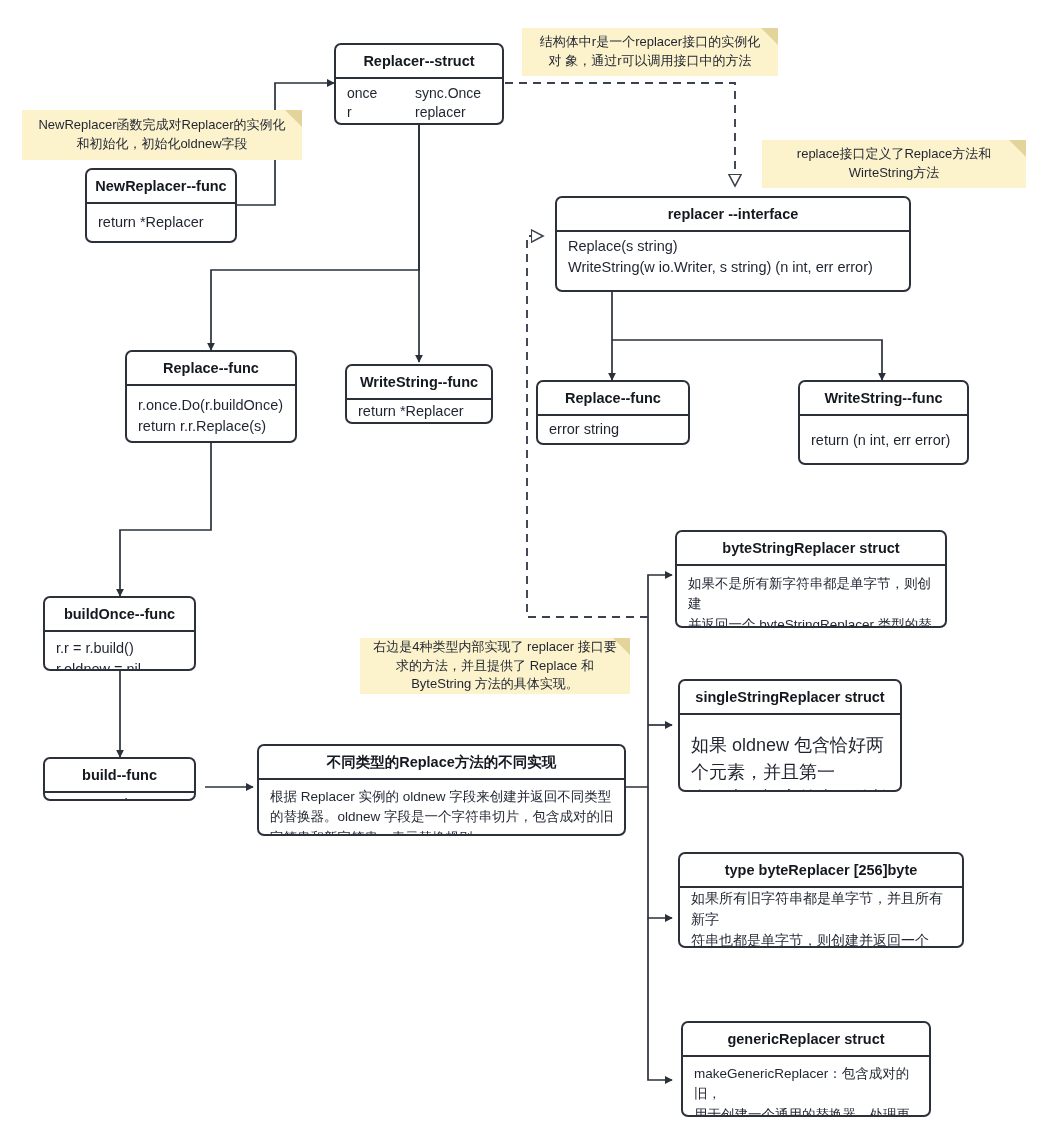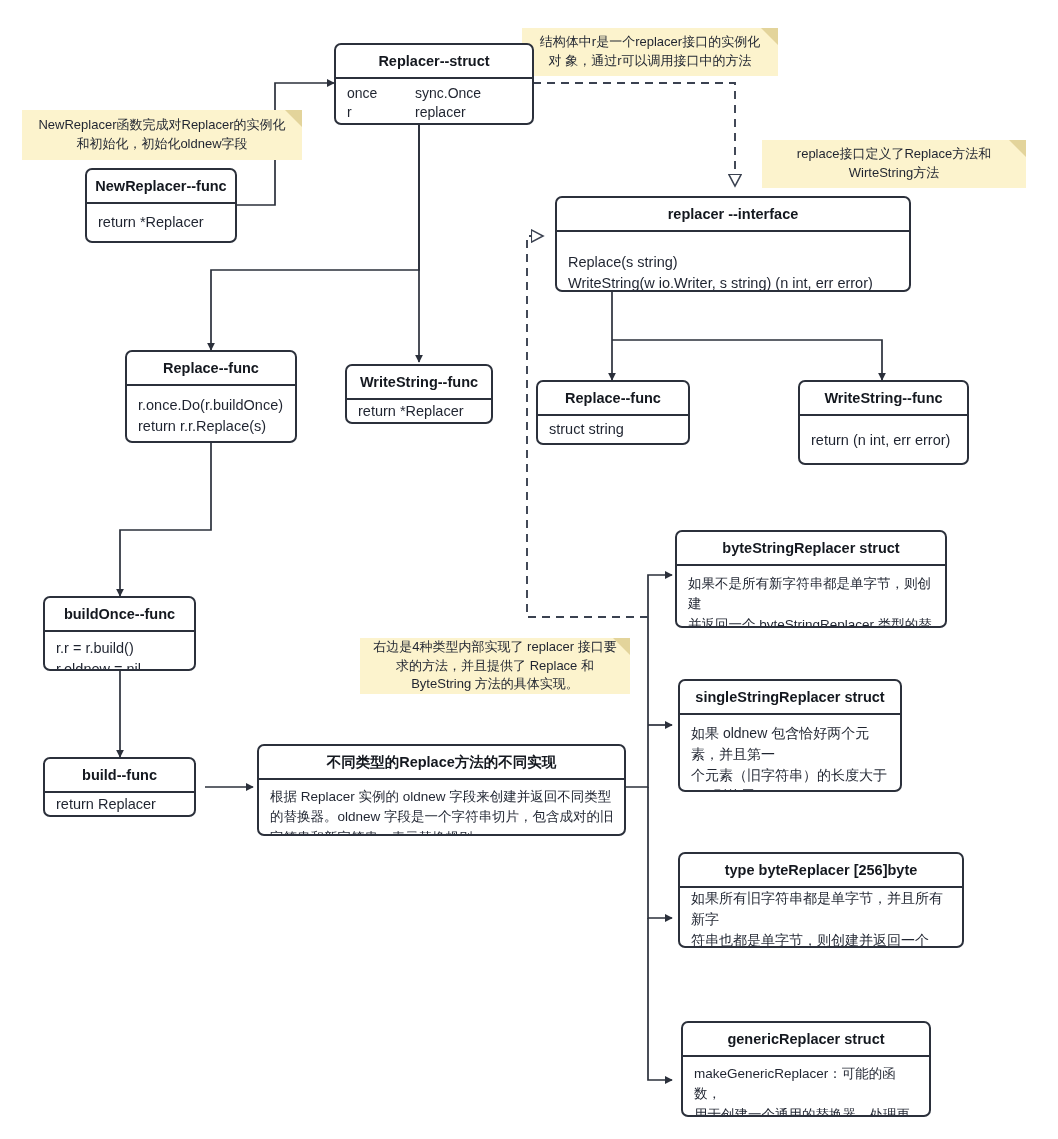--- a/index.html
+++ b/index.html
@@ -148,39 +148,39 @@
 
   <div class="note" style="left:360px; top:638px; width:270px; height:56px;">
     <span class="fold"></span>
     <span class="ntxt">
       <span>右边是4种类型内部实现了 replacer 接口要</span>
       <span>求的方法，并且提供了 Replace 和</span>
       <span>ByteString 方法的具体实现。</span>
     </span>
   </div>
 
-  <div class="umlbox" style="left:334px; top:43px; width:200px; height:82px;">
+  <div class="umlbox" style="left:334px; top:43px; width:170px; height:82px;">
     <div class="uml-title">Replacer--struct</div>
     <div class="uml-body" style="padding-top:5px;font-size:14px;line-height:1.36;">
       <span class="fieldrow"><span class="fname">once</span><span>sync.Once</span></span>
       <span class="fieldrow"><span class="fname">r</span><span>replacer</span></span>
       <span class="fieldrow"><span class="fname">oldnew</span><span>[]string</span></span>
     </div>
   </div>
 
   <div class="umlbox" style="left:65px; top:168px; width:152px; height:75px;margin-left:20px;">
     <div class="uml-title">NewReplacer--func</div>
     <div class="uml-body center" style="height:36px;">
       <span class="ln">return *Replacer</span>
     </div>
   </div>
 
   <div class="umlbox" style="left:555px; top:196px; width:356px; height:96px;">
     <div class="uml-title">replacer --interface</div>
-    <div class="uml-body" style="padding-top:20px;">
+    <div class="uml-body" style="padding-top:4px;">
       <span class="ln">Replace(s string)</span>
       <span class="ln">WriteString(w io.Writer, s string) (n int, err error)</span>
     </div>
   </div>
 
   <div class="umlbox" style="left:125px; top:350px; width:172px; height:93px;">
     <div class="uml-title">Replace--func</div>
     <div class="uml-body" style="padding-top:9px;">
       <span class="ln">r.once.Do(r.buildOnce)</span>
       <span class="ln">return r.r.Replace(s)</span>
@@ -190,40 +190,40 @@
   <div class="umlbox" style="left:345px; top:364px; width:148px; height:60px;">
     <div class="uml-title">WriteString--func</div>
     <div class="uml-body center" style="height:27px;padding-top:4px;">
       <span class="ln">return *Replacer</span>
     </div>
   </div>
 
   <div class="umlbox" style="left:536px; top:380px; width:154px; height:65px;">
     <div class="uml-title">Replace--func</div>
     <div class="uml-body center" style="height:30px;padding-top:4px;">
-      <span class="ln">struct string</span>
+      <span class="ln">error string</span>
     </div>
   </div>
 
   <div class="umlbox" style="left:798px; top:380px; width:171px; height:85px;">
     <div class="uml-title">WriteString--func</div>
     <div class="uml-body center" style="height:48px;">
       <span class="ln">return (n int, err error)</span>
     </div>
   </div>
 
   <div class="umlbox" style="left:43px; top:596px; width:153px; height:75px;">
     <div class="uml-title">buildOnce--func</div>
     <div class="uml-body" style="padding-top:6px;">
       <span class="ln">r.r = r.build()</span>
       <span class="ln">r.oldnew = nil</span>
     </div>
   </div>
 
-  <div class="umlbox" style="left:43px; top:757px; width:153px; height:60px;">
+  <div class="umlbox" style="left:43px; top:757px; width:153px; height:44px;">
     <div class="uml-title">build--func</div>
     <div class="uml-body center" style="height:27px;padding-top:4px;">
       <span class="ln">return Replacer</span>
     </div>
   </div>
 
   <div class="umlbox" style="left:257px; top:744px; width:369px; height:92px;">
     <div class="uml-title">不同类型的Replace方法的不同实现</div>
     <div class="uml-body" style="padding-top:7px;font-size:13.5px;line-height:1.5;">
       <span class="cn">根据 Replacer 实例的 oldnew 字段来创建并返回不同类型</span>
@@ -236,38 +236,38 @@
     <div class="uml-title">byteStringReplacer struct</div>
     <div class="uml-body" style="font-size:13.5px;line-height:1.5;">
       <span class="cn">如果不是所有新字符串都是单字节，则创建</span>
       <span class="cn">并返回一个 byteStringReplacer 类型的替</span>
 
     </div>
   </div>
 
   <div class="umlbox" style="left:678px; top:679px; width:224px; height:113px;">
     <div class="uml-title">singleStringReplacer struct</div>
-    <div class="uml-body" style="padding-top:8px;font-size:14px;line-height:1.48;">
+    <div class="uml-body" style="padding-top:17px;font-size:18px;line-height:1.48;">
       <span class="cn">如果 oldnew 包含恰好两个元素，并且第一</span>
       <span class="cn">个元素（旧字符串）的长度大于1，则使用</span>
 
     </div>
   </div>
 
   <div class="umlbox" style="left:678px; top:852px; width:286px; height:96px;">
     <div class="uml-title">type byteReplacer [256]byte</div>
     <div class="uml-body" style="padding-top:0;font-size:14px;line-height:1.5;">
       <span class="cn">如果所有旧字符串都是单字节，并且所有新字</span>
       <span class="cn">符串也都是单字节，则创建并返回一个</span>
 
     </div>
   </div>
 
   <div class="umlbox" style="left:681px; top:1021px; width:250px; height:96px;">
     <div class="uml-title">genericReplacer struct</div>
     <div class="uml-body" style="padding-top:7px;font-size:13.5px;line-height:1.5;">
-      <span class="cn">makeGenericReplacer：可能的函数，</span>
+      <span class="cn">makeGenericReplacer：包含成对的旧，</span>
       <span class="cn">用于创建一个通用的替换器，处理更复</span>
 
     </div>
   </div>
 
 </div>
 
 </body></html>

